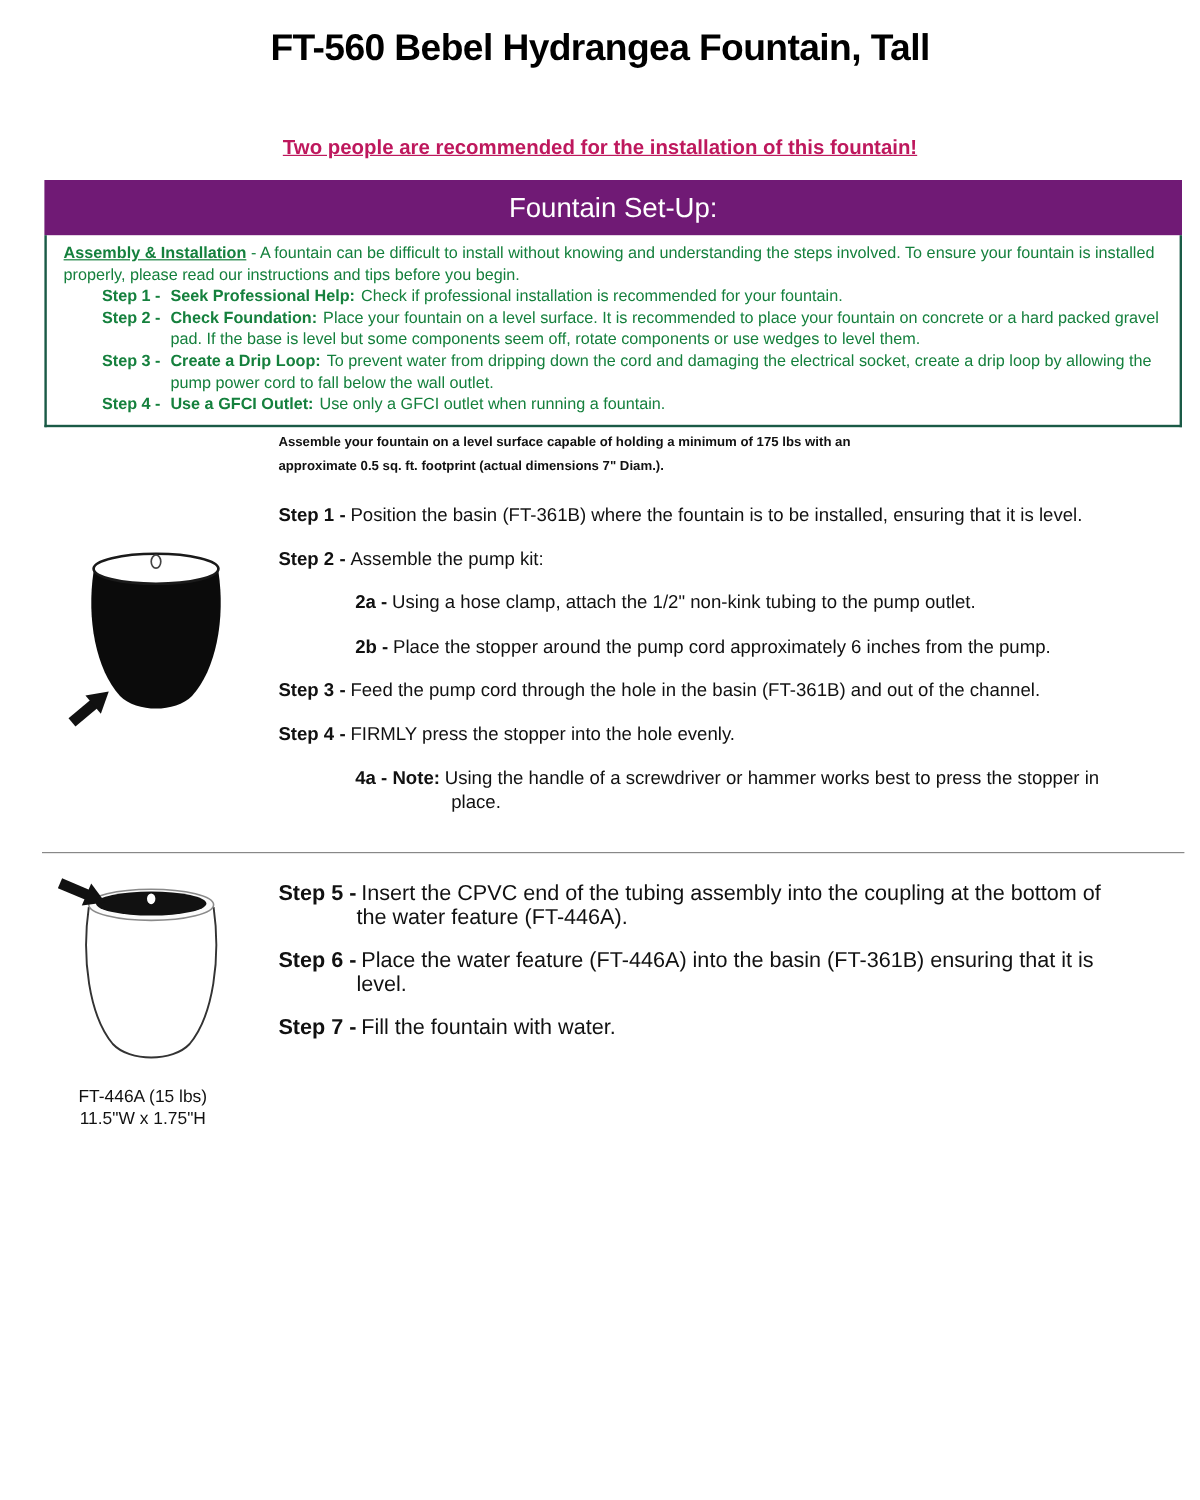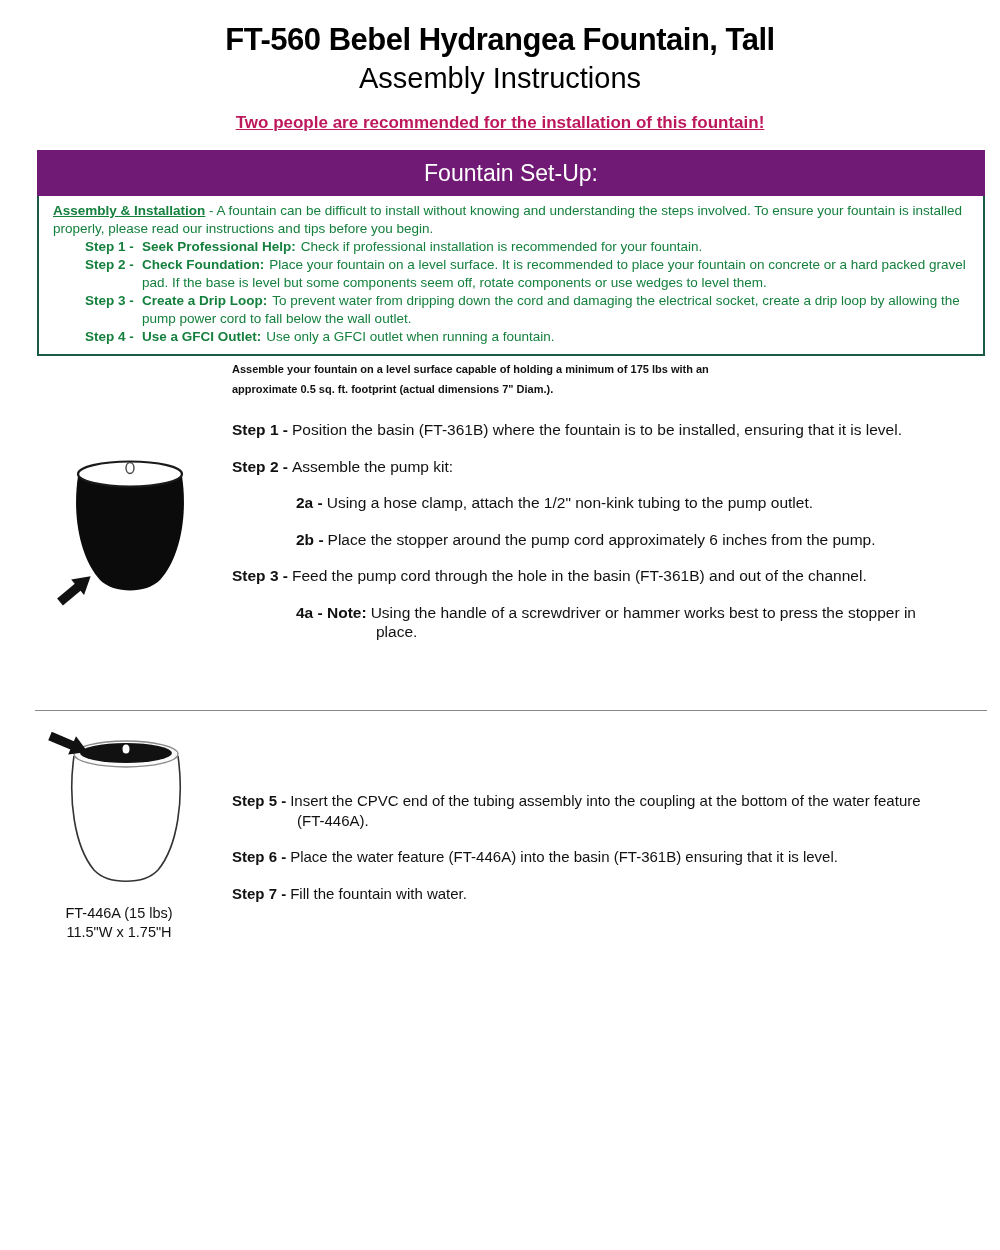--- a/index.html
+++ b/index.html
@@ -23,22 +23,22 @@
              font-size:13.5px; line-height:18px; color:#15803d; }
   .bintro { margin:0 0 0 0; }
   .bintro .blead { font-weight:bold; text-decoration:underline; }
   .bstep { display:flex; margin:0; }
   .bstep .lbl { flex:0 0 57px; margin-left:32px; font-weight:bold; white-space:nowrap; }
   .bstep .txt { flex:1; }
   .bstep .phrase { font-weight:bold; margin-right:5px;margin-top:37px; }
   
   .main { position:absolute; left:232px; top:360px; width:715px;
           font-size:15.5px; line-height:19.5px; color:#111; }
-  .main2 { position:absolute; left:232px; top:791px; width:715px;
-          font-size:15px; line-height:19.5px; color:#111; }
+  .main2 { position:absolute; left:232px; top:735px; width:715px;
+          font-size:18px; line-height:19.5px; color:#111; }
   .intro { font-weight:bold; font-size:11px; margin:0 0 21px 0; }
   .mstep { padding-left:65px; text-indent:-65px; margin:0 0 17px 0; }
   .sub   { margin:0 0 17px 64px; padding-left:42px; text-indent:-42px; }
   .sub4a { margin:0 0 17px 64px; padding-left:80px; text-indent:-80px; }
   .slbl { font-weight:bold; margin-right:4px; }
   
   .divider { position:absolute; left:35px; top:710px; width:952px; height:0;
              border-top:1.5px solid #888; }
   
   .fig { position:absolute; width:170px; text-align:center; }
@@ -46,21 +46,20 @@
   .fig2 { left:34px; top:728px; }
   .cap { font-size:14.5px; line-height:19px; color:#111; margin-top:2px; }
 </style>
 </head>
 <body>
 
 <div class="page">
 
   <div class="hdr">
     <div class="title">FT-560 Bebel Hydrangea Fountain, Tall</div>
-    <div class="subtitle">Assembly Instructions</div>
   </div>
   <div class="notice">Two people are recommended for the installation of this fountain!</div>
 
   <div class="setup">
     <div class="banner" id="banner" style="background: #701a75;">Fountain Set-Up:</div>
     <div class="boxbody" id="boxbody" style="border-color: rgb(26, 90, 70);">
       <p class="bintro">
         <span class="blead">Assembly &amp; Installation</span>
         <span>- A fountain can be difficult to install without knowing and understanding the steps involved. To ensure your fountain is installed properly, please read our instructions and tips before you begin.</span>
       </p>
@@ -110,20 +109,23 @@
     </p>
     <p class="sub">
       <span class="slbl">2a -</span><span>Using a hose clamp, attach the 1/2" non-kink tubing to the pump outlet.</span>
     </p>
     <p class="sub">
       <span class="slbl">2b -</span><span>Place the stopper around the pump cord approximately 6 inches from the pump.</span>
     </p>
     <p class="mstep">
       <span class="slbl">Step 3 -</span><span>Feed the pump cord through the hole in the basin (FT-361B) and out of the channel.</span>
     </p>
+    <p class="mstep">
+      <span class="slbl">Step 4 -</span><span>FIRMLY press the stopper into the hole evenly.</span>
+    </p>
     <p class="sub4a">
       <span class="slbl">4a - Note:</span><span>Using the handle of a screwdriver or hammer works best to press the stopper in place.</span>
     </p>
   </div>
 
   <div class="divider"></div>
 
   <div class="fig fig2">
     <svg width="170" height="170" viewBox="0 0 170 170">
       <g transform="translate(14,0)">

